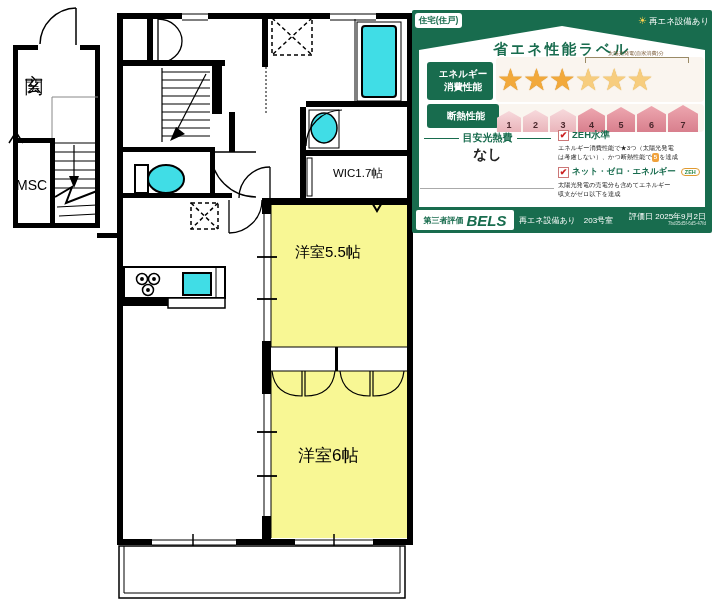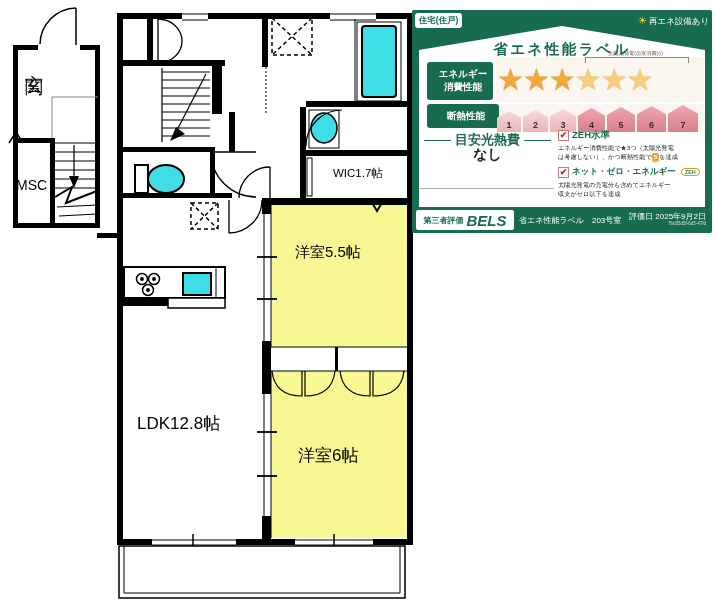--- a/index.html
+++ b/index.html
@@ -30,21 +30,21 @@
   .bracket-lbl{position:absolute;left:585px;top:50px;width:102px;text-align:center;
     font-size:5.2px;color:#7a5c3a;}
   .shields{position:absolute;left:497px;top:103px;width:207px;height:29px;
     display:flex;align-items:flex-end;gap:2px;}
   .shield{clip-path:polygon(0 32%,50% 0,100% 32%,100% 100%,0 100%);
     display:flex;align-items:flex-end;justify-content:center;
     font-size:9px;font-weight:bold;color:#4a272c;padding-bottom:2px;box-sizing:border-box;}
   .sh-light{background:linear-gradient(#f7d9dc,#e9b4ba);}
   .sh-dark{background:linear-gradient(#eda6af,#d87f8d);}
   .cost-title{position:absolute;left:420px;top:131px;width:135px;display:flex;align-items:center;
-    font-size:13px;font-weight:bold;}
+    font-size:10px;font-weight:bold;}
   .cost-title .ln{flex:1;height:1px;background:#186c4e;margin:0 4px;}
   .cost-value{position:absolute;left:420px;top:146px;width:135px;text-align:center;
     font-size:14px;font-weight:bold;color:#222;}
   .cost-div{position:absolute;left:420px;top:188px;width:134px;height:1px;background:#aaa;}
   .zeh-row{position:absolute;display:flex;align-items:center;gap:3px;}
   .chk{width:9px;height:9px;background:#fff;border:1px solid #cc7777;color:#cc2222;
     font-size:9px;line-height:8px;text-align:center;font-weight:bold;}
   .zeh-title{font-size:9.5px;font-weight:bold;}
   .zeh-desc{position:absolute;font-size:6.2px;color:#222;line-height:1.5;white-space:nowrap;}
   .mini-badge{display:inline-block;background:#f0a23c;color:#fff;border-radius:2px;
@@ -231,21 +231,20 @@
     <g stroke="#000" fill="none">
       <rect x="119" y="546" width="286" height="52" stroke-width="1.5" fill="#fff"></rect>
       <path d="M124 546 L124 593 L400 593 L400 546" stroke-width="1"></path>
     </g>
   </svg>
 
   <div class="lbl" style="left:22px;top:60px;writing-mode:vertical-rl;font-size:18px;letter-spacing:4px;">玄関</div>
   <div class="lbl" style="left:16px;top:177px;font-size:14px;">MSC</div>
   <div class="lbl" style="left:333px;top:166px;font-size:11.5px;">WIC1.7帖</div>
   <div class="lbl" style="left:295px;top:243px;font-size:15px;">洋室5.5帖</div>
-  <div class="lbl" style="left:137px;top:412px;font-size:17px;">LDK12.8帖</div>
   <div class="lbl" style="left:298px;top:444px;font-size:17px;text-align:right;">洋室6帖</div>
 
   <div id="panel" style="background:#186c4e;"></div>
   <div id="house-card"></div>
 
   <div class="type-badge greentxt">住宅(住戸)</div>
   <div class="renew">
     <span class="sun">☀</span><span>再エネ設備あり</span>
   </div>
 
@@ -306,17 +305,17 @@
   </div>
   <div class="zeh-desc" style="left:558px;top:180px;">
     <div>太陽光発電の売電分も含めてエネルギー</div>
     <div>収支がゼロ以下を達成</div>
   </div>
 
   <div class="bels-box">
     <span class="bels-sm greentxt">第三者評価</span>
     <span class="bels-lg greentxt">BELS</span>
   </div>
-  <div class="bldg-name">省エネ性能ラベル　203号室</div>
+  <div class="bldg-name">再エネ設備あり　203号室</div>
   <div class="eval-date">評価日 2025年9月2日</div>
   <div class="eval-code">7bd35d5f-6d5-47fd</div>
 
 </div>
 
 </body></html>

